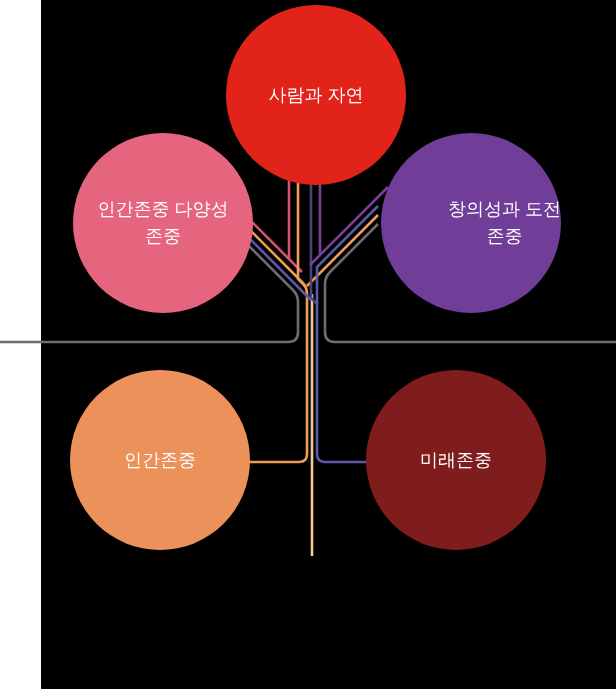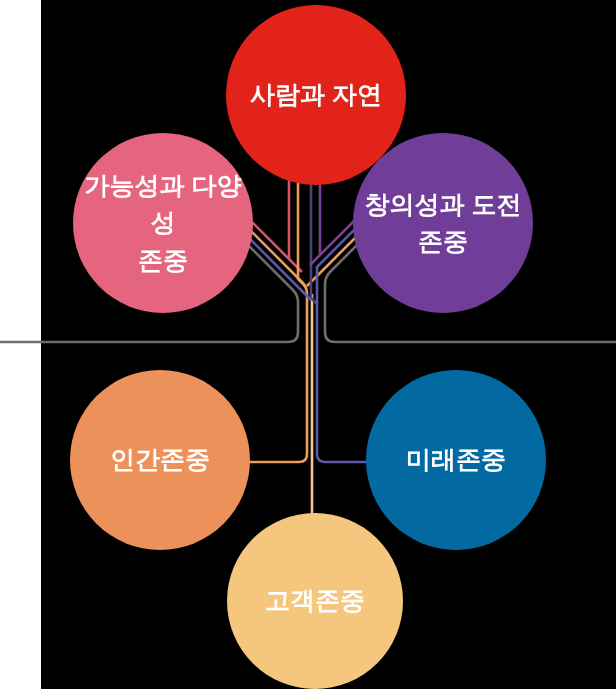--- a/index.html
+++ b/index.html
@@ -15,28 +15,28 @@
     background:#ffffff;
   }
   svg.lines{position:absolute;left:0;top:0;width:616px;height:689px;}
   svg.lines path{fill:none;stroke-width:2.6px;stroke-linecap:butt;}
   .circle{
     position:absolute;border-radius:50%;
     display:flex;align-items:center;justify-content:center;
     text-align:center;
   }
   .circle .label{
-    color:#fff;font-weight:bold;font-size:25px;line-height:1.5;
+    color:#fff;font-weight:normal;font-size:18px;line-height:1.5;
     letter-spacing:0px;
   }
   .circle .label span{display:block;}
   
   .c-vision    {left:226px;top:5px;  width:180px;height:180px;}
   .c-possib    {left:73px; top:133px;width:180px;height:180px;}
-  .c-creativ   {left:353px;top:133px;width:180px;height:180px;}
+  .c-creativ   {left:381px;top:133px;width:180px;height:180px;justify-content:flex-end;}
   .c-human     {left:70px; top:370px;width:180px;height:180px;}
   .c-future    {left:366px;top:370px;width:180px;height:180px;}
   .c-customer  {left:227px;top:513px;width:176px;height:176px;}
 </style>
 </head>
 <body>
 
 <div id="stage">
 
   <div class="left-strip"></div>
@@ -64,43 +64,38 @@
   </svg>
 
   <div class="circle c-vision" style="background-color: rgb(226, 35, 26);">
     <div class="label">
       <span>사람과 자연</span>
     </div>
   </div>
 
   <div class="circle c-possib" style="background-color: rgb(229, 100, 126);">
     <div class="label">
-      <span>가능성과 다양성</span>
+      <span>인간존중 다양성</span>
       <span>존중</span>
     </div>
   </div>
 
   <div class="circle c-creativ" style="background-color: rgb(112, 62, 153);">
     <div class="label">
       <span>창의성과 도전</span>
       <span>존중</span>
     </div>
   </div>
 
   <div class="circle c-human" style="background-color: rgb(236, 145, 89);">
     <div class="label">
       <span>인간존중</span>
     </div>
   </div>
 
-  <div class="circle c-future" style="background-color: #0369a1; justify-content: center;">
+  <div class="circle c-future" style="background-color: #7f1d1d; justify-content: center;">
     <div class="label">
       <span>미래존중</span>
     </div>
   </div>
 
-  <div class="circle c-customer" style="background-color: rgb(245, 199, 126);">
-    <div class="label">
-      <span>고객존중</span>
-    </div>
-  </div>
 
 </div>
 
 </body></html>

